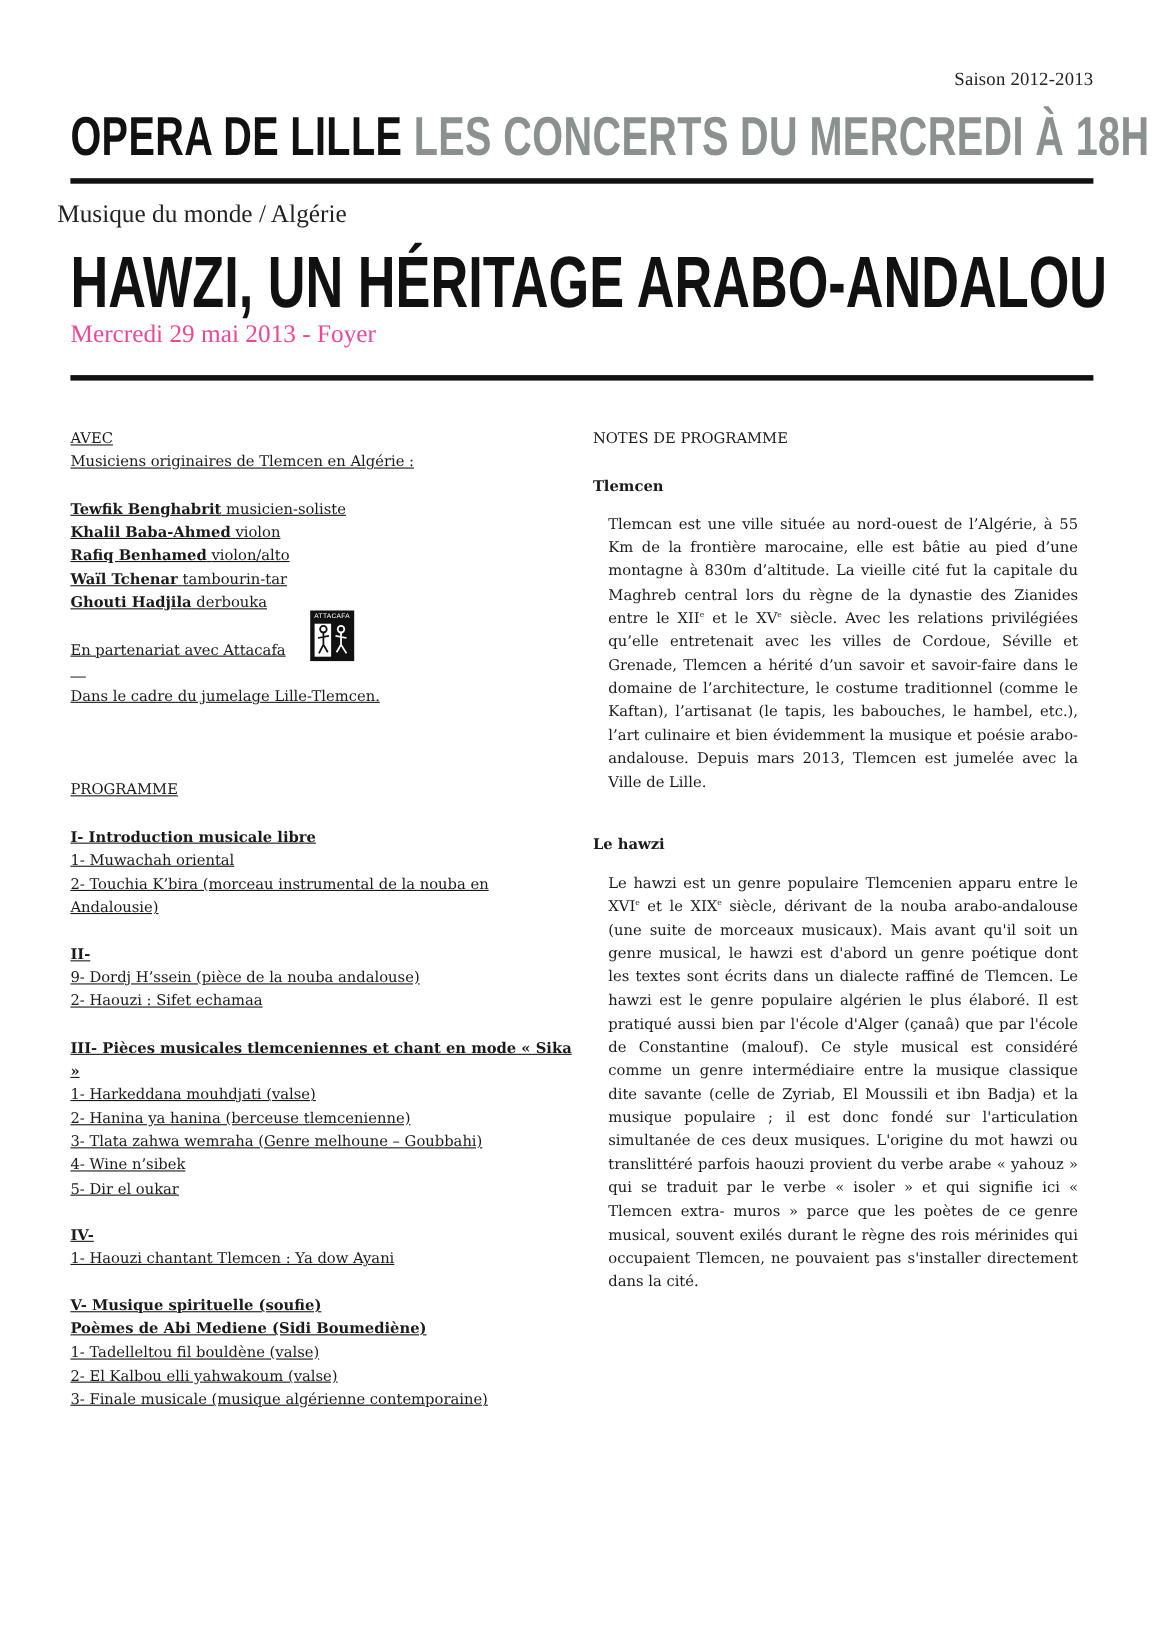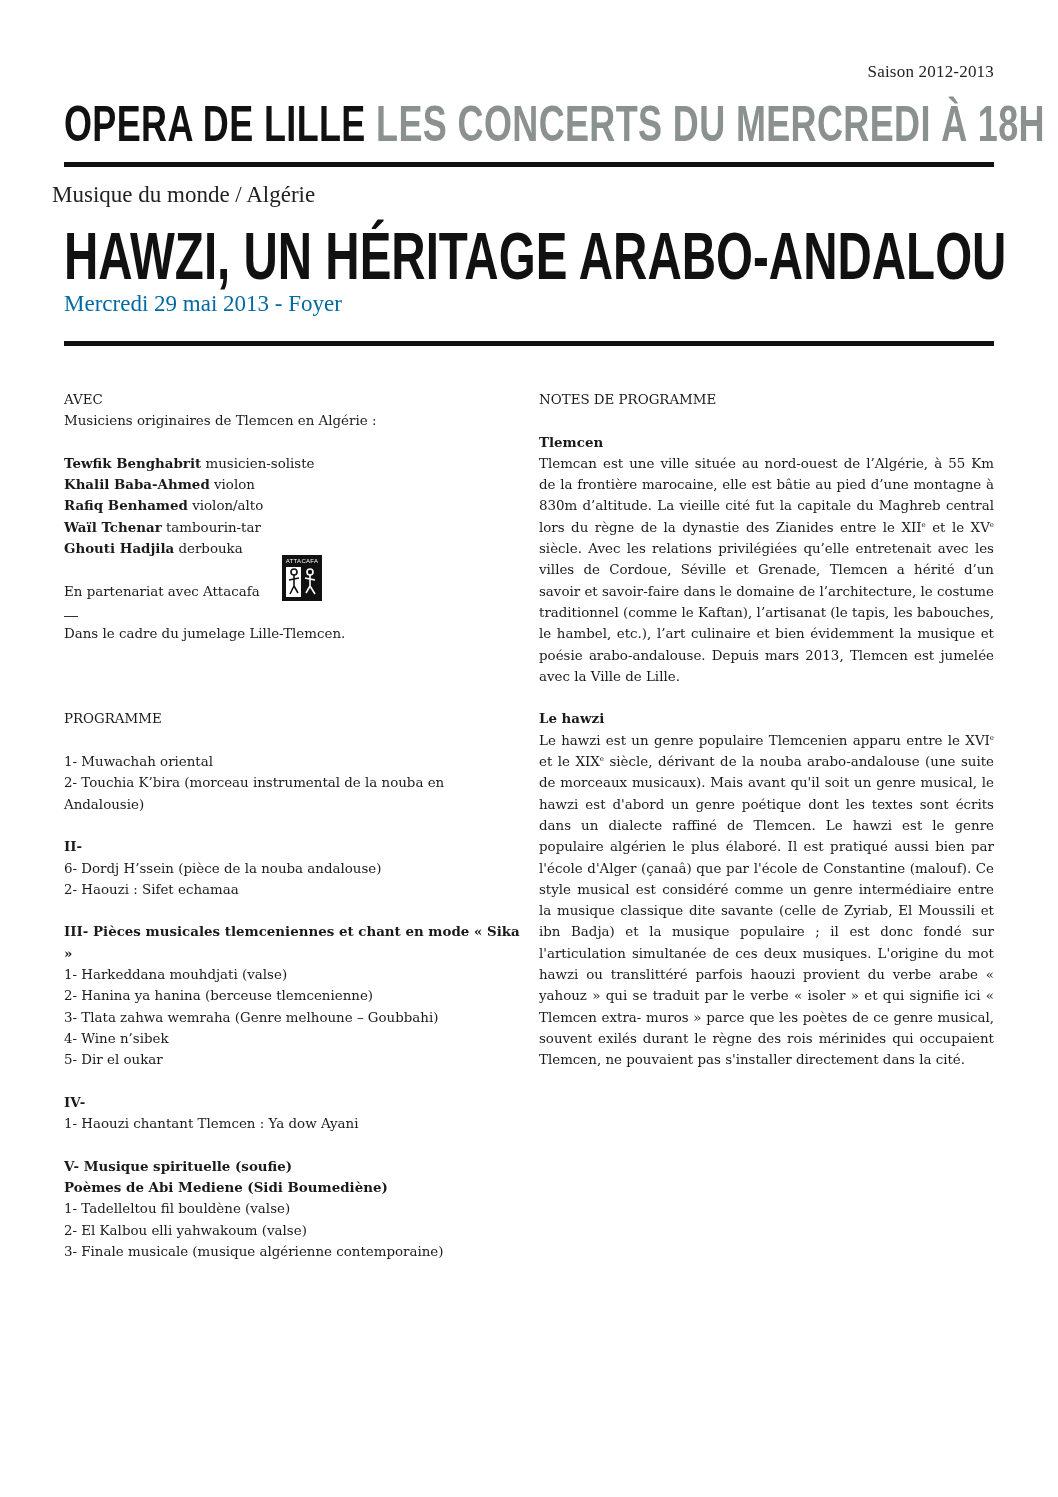--- a/index.html
+++ b/index.html
@@ -32,41 +32,41 @@
       font-family: "Liberation Serif", serif; font-size: 23px; color: #222;
     }
     .title {
       position: absolute; left: 64px; top: 218px;
       font-family: "Liberation Sans", sans-serif; font-weight: bold;
       font-size: 66px; line-height: 76px; color: #111; white-space: nowrap;
       transform: scaleX(0.72); transform-origin: left top;
     }
     .date {
       position: absolute; left: 64px; top: 291px;
-      font-family: "Liberation Serif", serif; font-size: 23px; color: #0369a1;
+      font-family: "Liberation Serif", serif; font-size: 23px; color: #ec4899;
     }
     .col {
       position: absolute; top: 389px;
       font-family: "DejaVu Serif", serif; font-size: 13.4px; line-height: 21.3px;
       color: #1a1a1a;
     }
-    .col.left { left: 64px; width: 460px; }
+    .col.left { left: 64px; width: 460px; text-decoration: underline; }
     .col.right { left: 539px; width: 455px; text-align: justify; }
     .gap { height: 21.3px; }
     .bold { font-weight: bold; }
     .partner-row { position: relative; }
     .logo {
       position: absolute; left: 218px; top: -26px;
       width: 40px; height: 46px; background: #111; color: #fff;
       display: flex; flex-direction: column; align-items: center;
     }
     .logo .logo-text { font-family: "Liberation Sans", sans-serif; font-size: 6px; letter-spacing: 0.3px; margin-top: 2px; line-height: 8px; }
     .logo svg { display: block; margin-top: 1px; }
     .dash { display: inline-block; width: 14px; height: 1px; background: #333; vertical-align: middle; margin-top: 6px; }
-    .para { margin: 0; }
+    .para { margin: 14px; }
     sup { font-size: 7px; line-height: 0; }
   </style>
 </head>
 <body>
 
 <div class="season">Saison 2012-2013</div>
 
 <div class="masthead">
   <span class="brand">OPERA DE LILLE</span>
   <span class="series">LES CONCERTS DU MERCREDI À 18H</span>
@@ -109,27 +109,28 @@
   <div>Dans le cadre du jumelage Lille-Tlemcen.</div>
 
   <div class="gap"></div>
     <div class="gap"></div>
     <div class="gap"></div>
 
   <div>PROGRAMME</div>
   <div class="gap"></div>
 
   <div>
+    <div class="bold">I- Introduction musicale libre</div>
     <div>1- Muwachah oriental</div>
     <div>2- Touchia K’bira (morceau instrumental de la nouba en Andalousie)</div>
   </div>
   <div class="gap"></div>
   <div>
     <div class="bold">II-</div>
-    <div>6- Dordj H’ssein (pièce de la nouba andalouse)</div>
+    <div>9- Dordj H’ssein (pièce de la nouba andalouse)</div>
     <div>2- Haouzi : Sifet echamaa</div>
   </div>
   <div class="gap"></div>
   <div>
     <div class="bold">III- Pièces musicales tlemceniennes et chant en mode « Sika »</div>
     <div>1- Harkeddana mouhdjati (valse)</div>
     <div>2- Hanina ya hanina (berceuse tlemcenienne)</div>
     <div>3- Tlata zahwa wemraha (Genre melhoune – Goubbahi)</div>
     <div>4- Wine n’sibek</div>
     <div>5- Dir el oukar</div>

